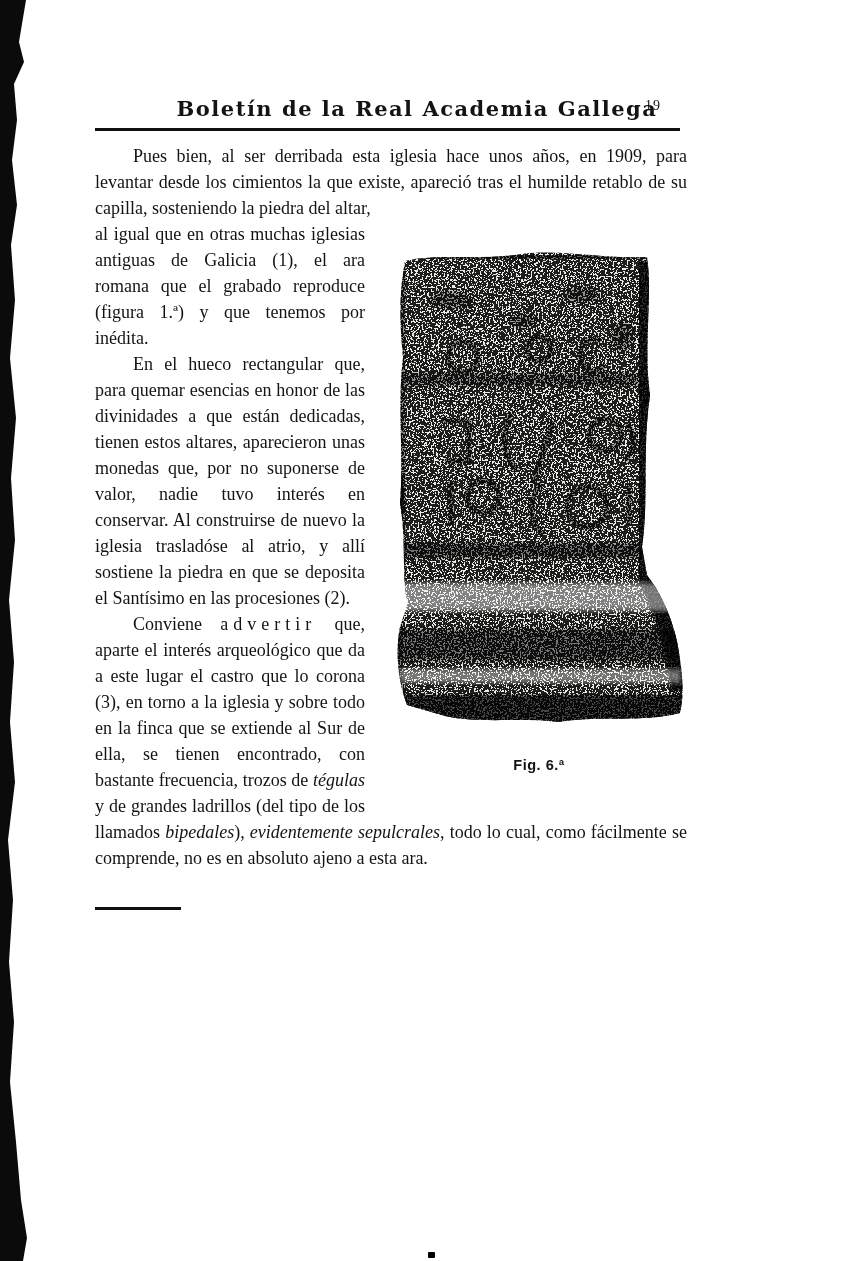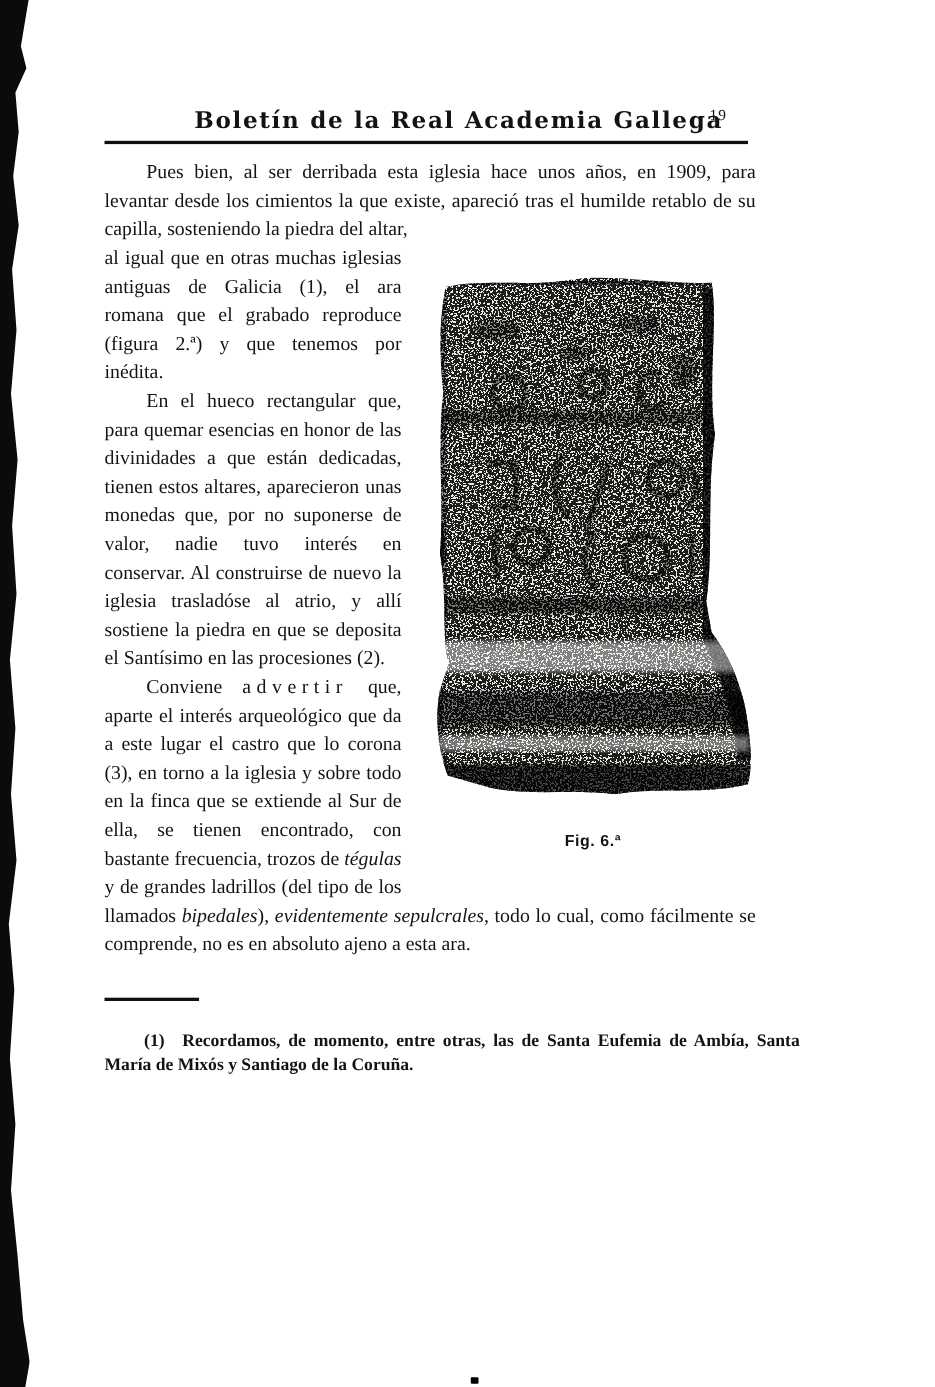--- a/index.html
+++ b/index.html
@@ -148,29 +148,28 @@
               <path d="M150,238 q-20,30 2,52"></path>
               <circle cx="196" cy="262" r="20"></circle>
               <path d="M60,236 v44"></path>
               <path d="M238,240 v40"></path>
             </g>
           </g>
         </svg>
         <figcaption>Fig. 6.ª</figcaption>
       </figure>
 
-    <p><span>al igual que en otras muchas iglesias antiguas de Galicia (1), el ara romana que el grabado reproduce (figura 2.ª) y que tenemos por inédita.</span></p>
+    <p><span>al igual que en otras muchas iglesias antiguas de Galicia (1), el ara romana que el grabado reproduce (figura 1.ª) y que tenemos por inédita.</span></p>
         <p class="indent"><span>En el hueco rectangular que, para quemar esencias en honor de las divinidades a que están dedicadas, tienen estos altares, aparecieron unas monedas que, por no suponerse de valor, nadie tuvo interés en conservar. Al construirse de nuevo la iglesia trasladóse al atrio, y allí sostiene la piedra en que se deposita el Santísimo en las procesiones (2).</span></p>
         <p class="indent"><span>Conviene </span><span class="spaced">advertir</span><span> que, aparte el interés arqueológico que da a este lugar el castro que lo corona (3), en torno a la iglesia y sobre todo en la finca que se extiende al Sur de ella, se tienen encontrado, con bastante frecuencia, trozos de </span><span class="it">tégulas</span><span> y de grandes ladrillos (del tipo de los llamados </span><span class="it">bipedales</span><span>), </span><span class="it">evidentemente sepulcrales</span><span>, todo lo cual, como fácilmente se comprende, no es en absoluto ajeno a esta ara.</span></p>
       </div>
 
     <hr class="footnote-sep">
 
     <div class="footnotes" id="footnotes">
-        <p><span class="fn-label">(1)</span><span>Recordamos, de momento, entre otras, las de Santa Eufemia de Ambía, Santa María de Mixós y Santiago de la Coruña.</span></p>
       </div>
 
   </div>
 
   <div class="ink-speck"></div>
 
   <svg class="noise-overlay" width="850" height="1261" viewBox="0 0 850 1261" aria-hidden="true">
     <defs>
       <filter id="specks" x="0" y="0" width="100%" height="100%">
         <feTurbulence type="fractalNoise" baseFrequency="0.8" numOctaves="2" seed="13"></feTurbulence>

